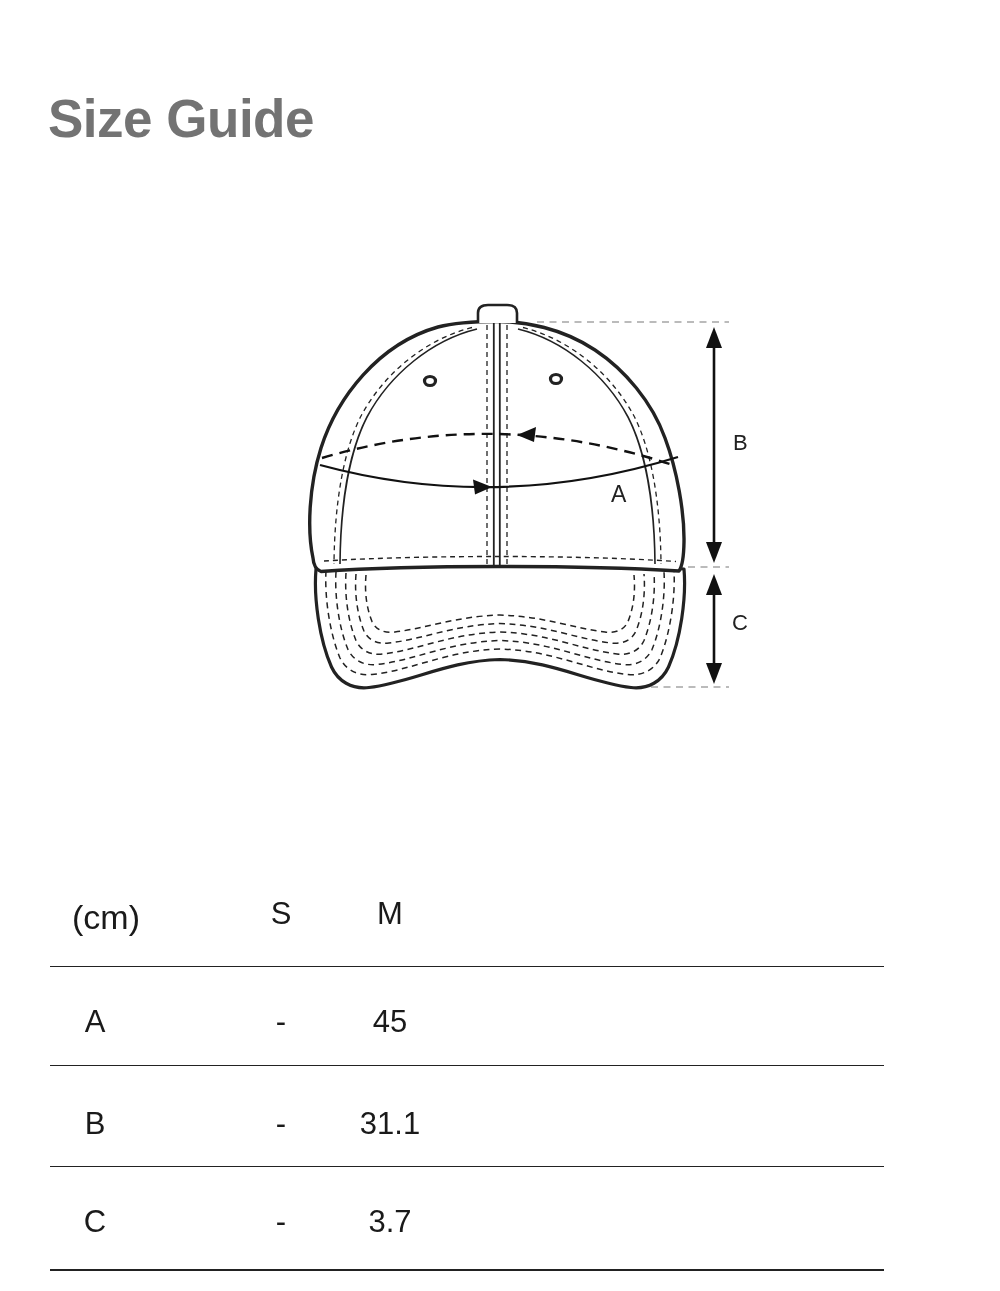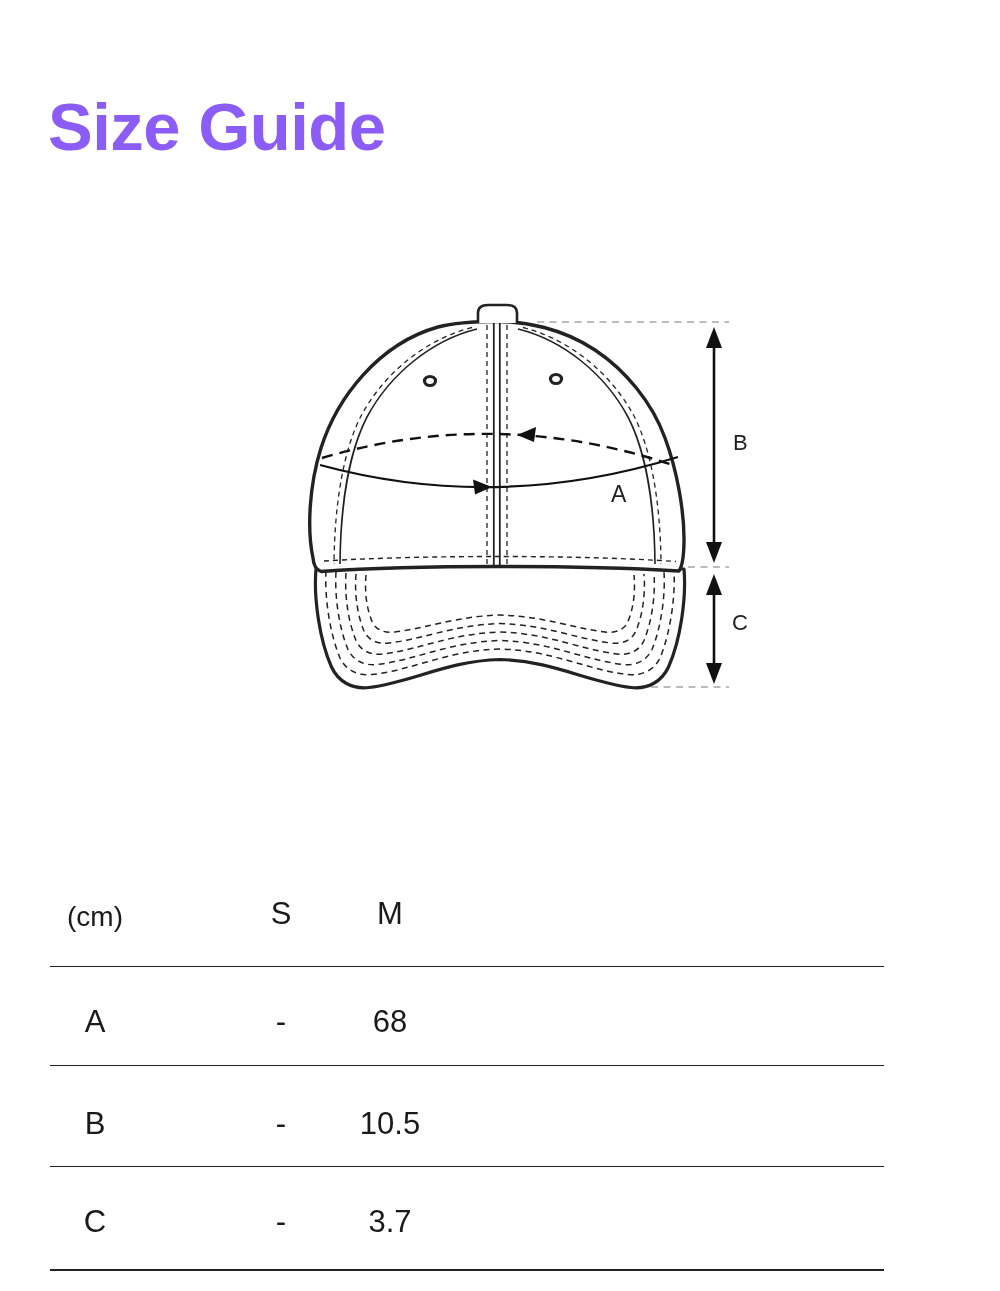--- a/index.html
+++ b/index.html
@@ -8,24 +8,24 @@
     background: #ffffff;
     position: relative;
     overflow: hidden;
     font-family: "Liberation Sans", sans-serif;
     color: #1a1a1a;
   }
   .title {
     position: absolute;
     left: 48px; top: 88px;
     margin: 0;
-    font-size: 67px;
+    font-size: 53px;
     font-weight: 700;
     letter-spacing: -0.5px;
-    color: #8b5cf6;
+    color: #737373;
   }
   .diagram {
     position: absolute;
     left: 280px; top: 290px;
     width: 490px; height: 420px;
   }
   .diagram svg { position: absolute; left: 0; top: 0; }
   .dim-label {
     position: absolute;
     font-size: 22px;
@@ -48,21 +48,21 @@
     position: absolute;
     top: 0;
     width: 90px;
     text-align: center;
     font-size: 31px;
     font-weight: 400;
     line-height: 36px;
     color: #1a1a1a;
     white-space: nowrap;
   }
-  .cell.unit { font-size: 28px; }
+  .cell.unit { font-size: 34px; text-align: right; }
   .col-measure { left: 0; }
   .col-s { left: 186px; }
   .col-m { left: 295px; }
 </style>
 </head>
 <body>
 
 <h1 class="title">Size Guide</h1>
 
 <div class="diagram">
@@ -162,29 +162,29 @@
     <span class="cell unit col-measure" style="top:3px;">(cm)</span>
     <span class="cell col-s">S</span>
     <span class="cell col-m">M</span>
   </div>
 
   <div class="rule" style="top:76px;"></div>
 
   <div class="trow" style="top:114px;">
     <span class="cell col-measure">A</span>
     <span class="cell col-s">-</span>
-    <span class="cell col-m">68</span>
+    <span class="cell col-m">45</span>
   </div>
 
   <div class="rule" style="top:175px;"></div>
 
   <div class="trow" style="top:216px;">
     <span class="cell col-measure">B</span>
     <span class="cell col-s">-</span>
-    <span class="cell col-m">10.5</span>
+    <span class="cell col-m">31.1</span>
   </div>
 
   <div class="rule" style="top:276px;"></div>
 
   <div class="trow" style="top:314px;">
     <span class="cell col-measure">C</span>
     <span class="cell col-s">-</span>
     <span class="cell col-m">3.7</span>
   </div>
 

